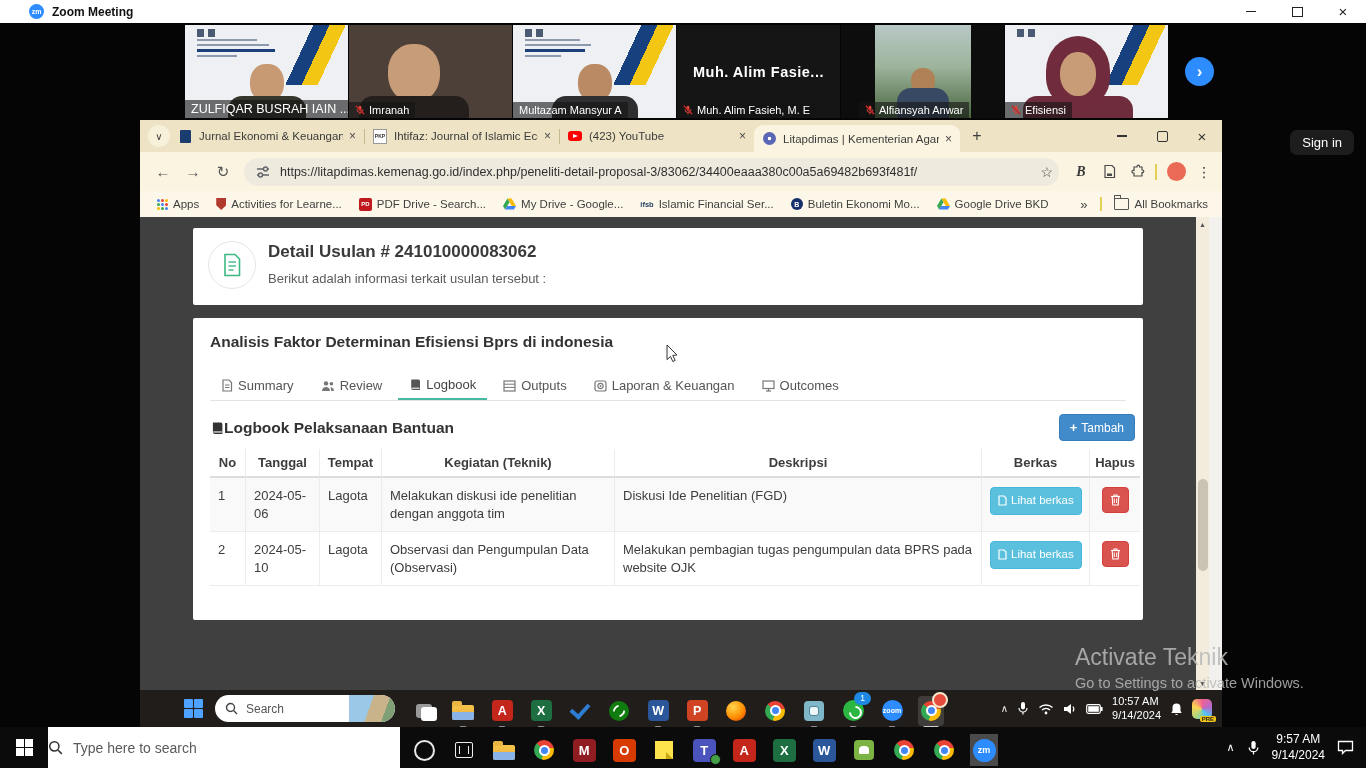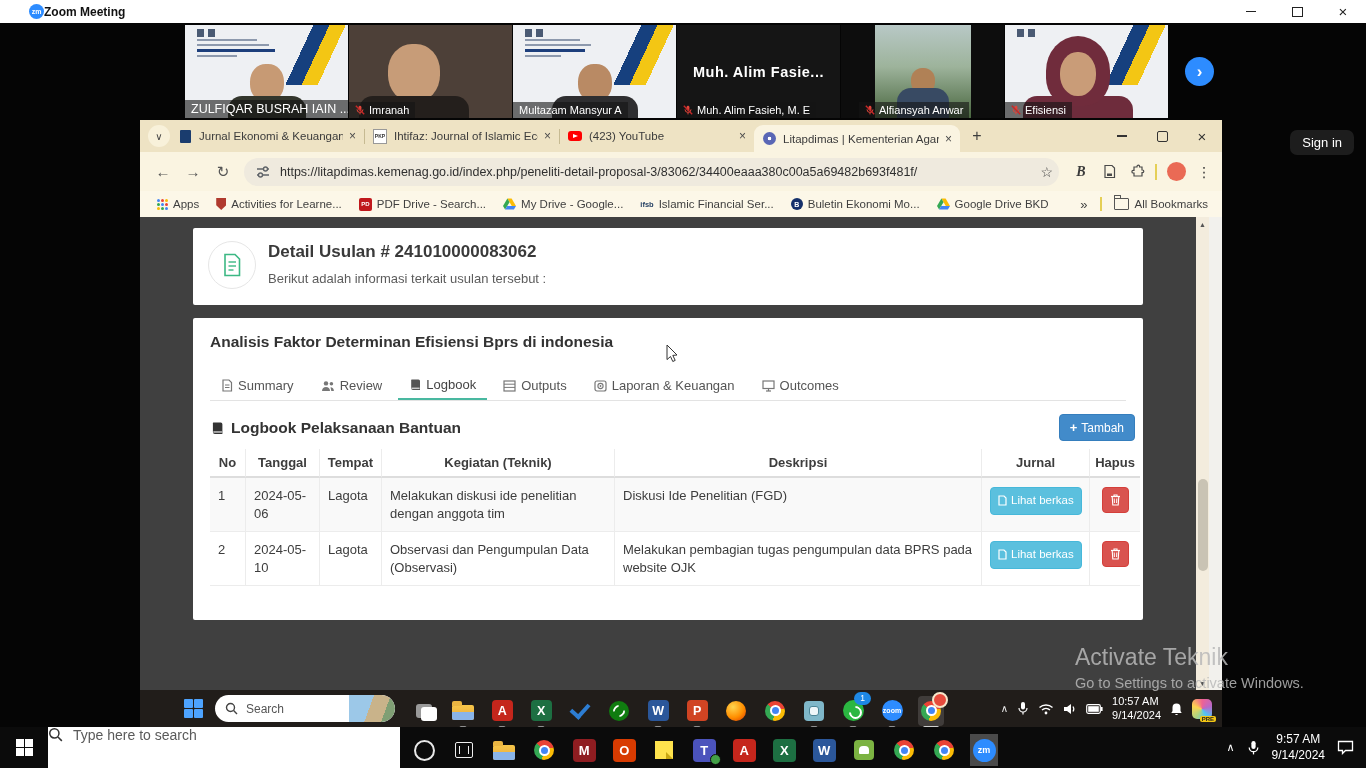--- a/index.html
+++ b/index.html
@@ -4,21 +4,21 @@
 <style>
   html,body{margin:0;padding:0}
   body{width:1366px;height:768px;background:#050505;position:relative;overflow:hidden;
        font-family:"Liberation Sans",sans-serif;-webkit-font-smoothing:antialiased}
   .abs{position:absolute}
 
   
   #zoom-titlebar{left:0;top:0;width:1366px;height:23px;background:#fff;display:flex;align-items:center}
   .zm-badge{width:15px;height:15px;border-radius:50%;background:#2d8cff;color:#fff;font-size:7px;font-weight:bold;
             display:flex;align-items:center;justify-content:center;margin-left:29px}
-  .zm-title{font-size:12px;color:#111;margin-left:0;font-weight:bold}
+  .zm-title{font-size:12px;color:#111;margin-left:8px;font-weight:bold}
   .zwc{margin-left:auto;display:flex;align-items:center;height:100%}
   .zwc span{width:46px;height:100%;display:flex;align-items:center;justify-content:center;color:#222;font-size:12px}
   .ic-minbar{display:block;width:10px;height:1.5px;background:#222}
   .ic-maxsq{display:block;width:9px;height:8px;border:1.2px solid #222}
   .x-glyph::before{content:"×";font-size:15px}
 
   
   #video-strip{left:185px;top:25px;height:93px;display:flex}
   .tile{position:relative;width:163px;height:93px;background:#0d0d0d;overflow:hidden;margin-right:1px;flex:none}
   .tile.active-speaker{outline:2px solid #98c93c;outline-offset:-2px}
@@ -118,21 +118,21 @@
   .det-ic-circle{position:absolute;left:15px;top:13px;width:46px;height:46px;border:1px solid #e6e6e6;border-radius:50%;
       display:flex;align-items:center;justify-content:center;background:#fff}
   #detail-title{position:absolute;left:75px;top:14px;font-size:17px;font-weight:bold;color:#3a3a3a}
   #detail-sub{position:absolute;left:75px;top:43px;font-size:13px;color:#5c5c5c}
   #card-main{left:53px;top:101px;width:950px;height:302px}
   #proposal-title{position:absolute;left:17px;top:15px;font-size:15.5px;font-weight:bold;color:#333}
   #nav-tabs{position:absolute;left:17px;top:53px;right:17px;height:29px;border-bottom:1px solid #e3e3e3;display:flex;gap:5px}
   .ntab{display:flex;align-items:center;gap:5px;padding:0 11px;font-size:13px;color:#555}
   .ntab.active{border-bottom:2px solid #49b8a0;color:#444}
   #section-row{position:absolute;left:17px;top:96px;right:8px;display:flex;align-items:center}
-  #logbook-title{font-size:15.5px;font-weight:bold;color:#333;display:flex;align-items:center;gap:7px}
+  #logbook-title{font-size:15.5px;font-weight:bold;color:#333;display:flex;align-items:center;}
   #add-btn{margin-left:auto;background:#428bca;border:1px solid #357ebd;color:#fff;font-size:12px;
       padding:5px 10px;border-radius:4px;display:flex;align-items:center;gap:4px}
   #add-btn::before{content:"+";font-weight:bold;font-size:13px}
   #lb-table{position:absolute;left:17px;top:131px;width:930px;display:grid;
       grid-template-columns:36px 74px 62px 233px 367px 108px 50px;font-size:13px;color:#3d3d3d}
   .th{font-weight:bold;text-align:center;padding:6px 4px;border-bottom:2px solid #ddd;border-right:1px solid #ececec}
   .th:nth-child(7){border-right:none}
   .td{padding:9px 8px;border-bottom:1px solid #ececec;border-right:1px solid #ececec;line-height:1.35;overflow-wrap:break-word}
   .td.last{border-right:none}
   .td.ctr{text-align:center}
@@ -202,21 +202,21 @@
   .clock{font-size:11px;line-height:1.25;color:#fff}
   .copilot{width:20px;height:20px;border-radius:5px;position:relative;
       background:conic-gradient(#f06292,#ba68c8,#4fc3f7,#aed581,#ffd54f,#f06292)}
   .copilot b{position:absolute;right:-4px;bottom:-3px;background:#f3c614;color:#222;font-size:6px;padding:0 2px;border-radius:2px}
 
   
   #local-taskbar{left:0;top:727px;width:1366px;height:41px;background:#0b0b0b;z-index:10;display:flex;align-items:center}
   .start10{width:48px;height:41px;display:flex;align-items:center;justify-content:center;flex:none}
   .start10 .w{width:17px;height:17px;display:grid;grid-template-columns:8px 8px;grid-template-rows:8px 8px;gap:1px}
   .start10 .w i{background:#fff}
-  #search-box{width:352px;height:41px;background:#fff;display:flex;flex:none}
+  #search-box{width:352px;height:41px;background:#fff;display:flex;align-items:center;flex:none}
   #search-box .s-txt{font-size:14px;color:#5a5a5a;margin-left:10px}
   #local-apps.tb-apps{gap:12px;margin-left:10px;padding-bottom:4px}
   #local-apps .tb-icon{width:28px;height:32px}
   #local-apps .glyph{width:23px;height:23px;font-size:13px}
   #local-apps .run{bottom:-4px;width:26px;height:2.5px;border-radius:0;background:#76b9ed}
   #local-apps .tb-icon.active{background:#4a4a4a;border-radius:0}
   #local-apps .tb-icon.active .run{background:#9ed1f5;width:28px}
   #local-apps .ic-zoomapp .glyph{font-size:9px}
   .tray10{margin-left:auto;display:flex;align-items:center;gap:12px;margin-right:12px;color:#fff}
   .clock10{font-size:12px;text-align:center;line-height:1.3}
@@ -573,21 +573,21 @@
           <span>Tambah</span>
         </span>
       </div>
 
       <div id="lb-table">
         <span class="th">No</span>
         <span class="th">Tanggal</span>
         <span class="th">Tempat</span>
         <span class="th">Kegiatan (Teknik)</span>
         <span class="th">Deskripsi</span>
-        <span class="th">Jurnal</span>
+        <span class="th">Berkas</span>
         <span class="th">Hapus</span>
 
         <span class="td r1">1</span>
         <span class="td r1">2024-05-06</span>
         <span class="td r1">Lagota</span>
         <span class="td r1">Melakukan diskusi ide penelitian dengan anggota tim</span>
         <span class="td r1">Diskusi Ide Penelitian (FGD)</span>
         <span class="td r1 ctr">
           <span class="btn-berkas">
             <svg width="9" height="11" viewBox="0 0 9 11">

